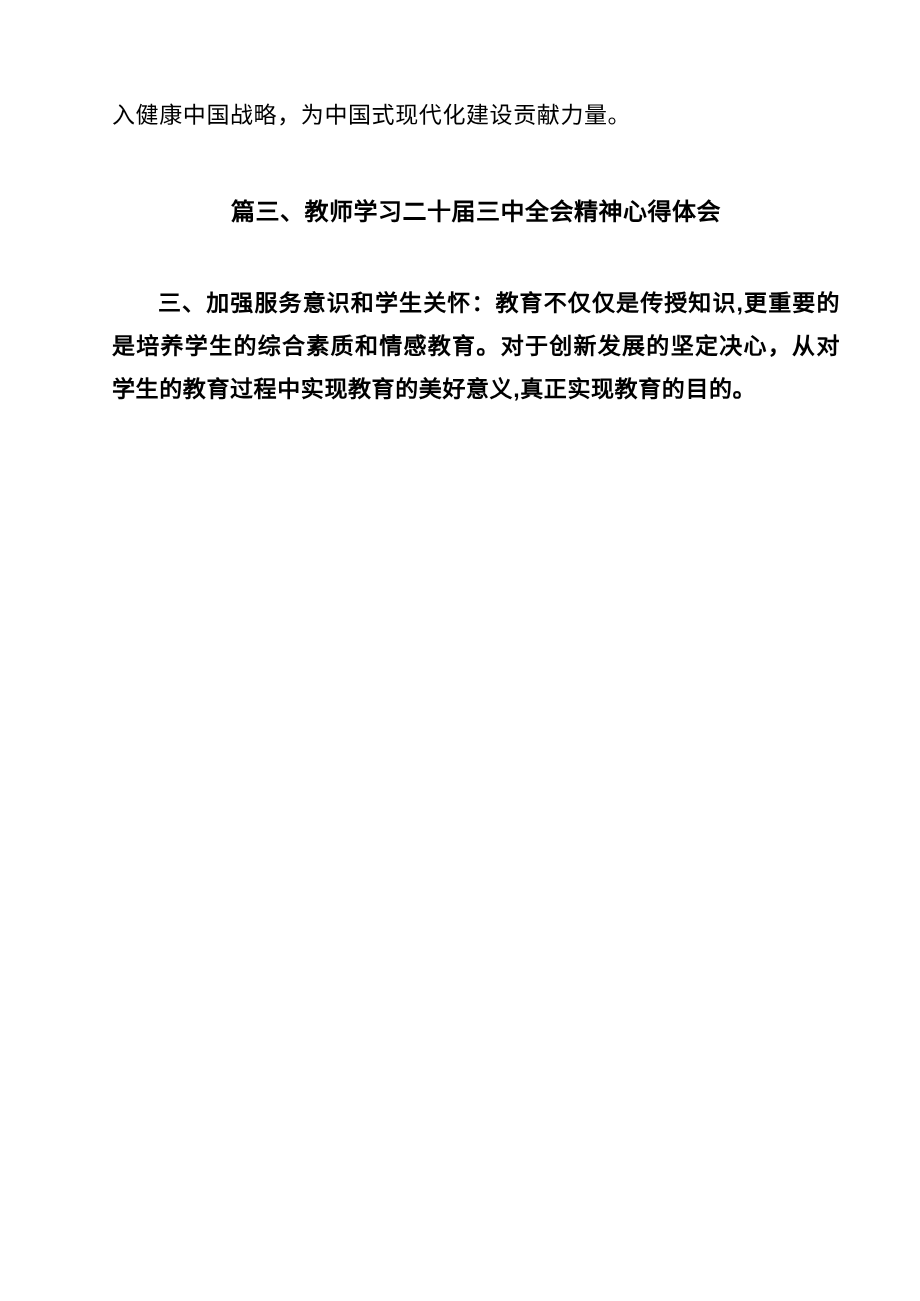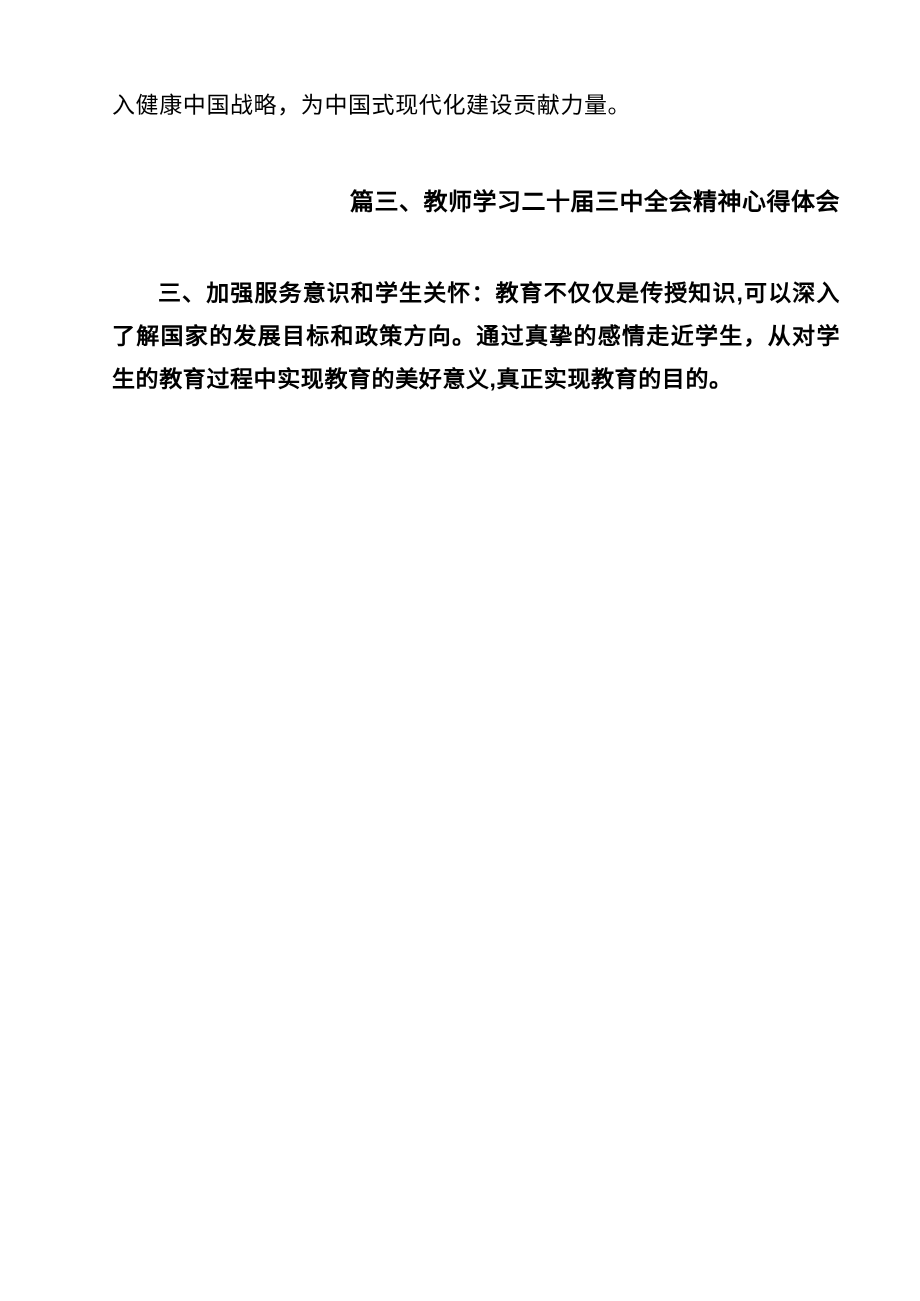--- a/index.html
+++ b/index.html
@@ -12,21 +12,21 @@
     position: relative;
     width: 920px;
     height: 1301px;
     background: #ffffff;
     color: #000000;
     overflow: hidden;
   }
   .textblock {
     position: absolute;
     left: 112px;
-    top: 84px;
+    top: 94px;
     width: 728px;
   }
   .para {
     margin: 0;
     font-size: 23px;
     line-height: 43.3px;
     letter-spacing: 0.6px;
     text-align: justify;
     text-justify: inter-character;
     word-break: break-all;
@@ -43,37 +43,37 @@
     font-weight: 400;
   }
   .sans {
     font-family: "Liberation Sans", "DejaVu Sans", sans-serif;
     font-weight: 600;
   }
   .heading {
     margin: 53px 0 48px 0;
     font-size: 24px;
     line-height: 43.3px;
-    text-align: right;
+    text-align: center;
     font-weight: 700;
     letter-spacing: 0.5px;
     font-family: "Liberation Sans", "DejaVu Sans", sans-serif;
     color: #000000;
   }
 </style>
 </head>
 <body>
 
 <div class="page">
   <div class="textblock">
 
     <p class="para serif continuation">入健康中国战略，为中国式现代化建设贡献力量。</p>
 
     <h1 class="heading">篇三、教师学习二十届三中全会精神心得体会</h1>
 
 
 
 
-    <p class="para sans indent2">三、加强服务意识和学生关怀：教育不仅仅是传授知识,可以深入了解国家的发展目标和政策方向。通过真挚的感情走近学生，从对学生的教育过程中实现教育的美好意义,真正实现教育的目的。</p>
+    <p class="para sans indent2">三、加强服务意识和学生关怀：教育不仅仅是传授知识,更重要的是培养学生的综合素质和情感教育。对于创新发展的坚定决心，从对学生的教育过程中实现教育的美好意义,真正实现教育的目的。</p>
 
 
   </div>
 </div>
 
 </body></html>

